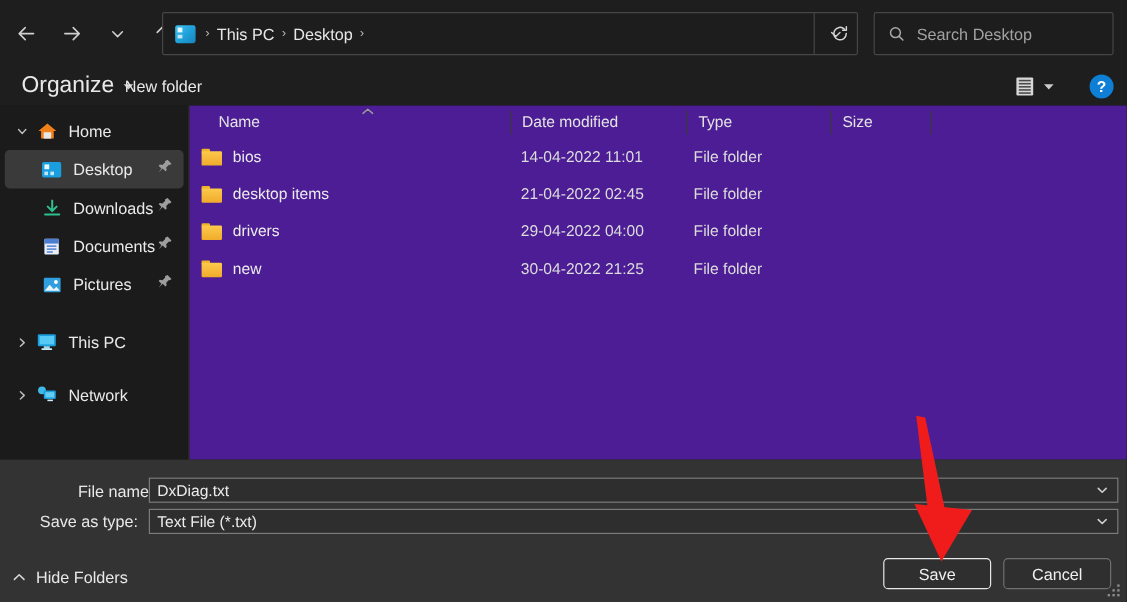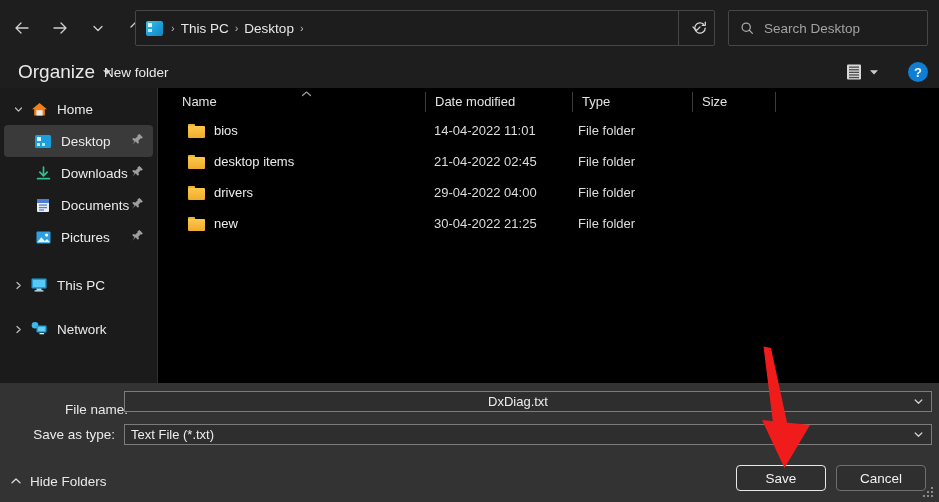--- a/index.html
+++ b/index.html
@@ -111,33 +111,33 @@
   .side-ico { width: 22px; height:18px; display:flex; align-items:center; justify-content:center; flex:none; margin-right: 7px; }
   .side-label { color: #eaeaea; font-size: 13.5px; white-space: nowrap; }
   .side-pin {
     position: absolute; right: 9px; top: 50%; transform: translateY(-50%);
     color: #9d9d9d;
   }
   .side-indent { padding-left: 28px; }
 
   .vdiv { position: absolute; left: 157px; top: 88px; width: 1px; height: 295px; background: #303030; }
 
-  .content { position: absolute; left: 158px; top: 88px; width: 781px; height: 295px; background: #000000; }
+  .content { position: absolute; left: 158px; top: 88px; width: 781px; height: 295px; background: #4c1d95; }
 
   .colhead { position: absolute; left: 0; top: 0; width: 781px; height: 27px; }
   .colhead .ch {
     position: absolute; top: 0; height: 27px; display: flex; align-items: center;
     color: #e3e3e3; font-size: 13px; padding-left: 9px;
   }
   .colsep { position: absolute; top: 4px; width: 1px; height: 20px; background: #3a3a3a; }
   .sortmark { position: absolute; top: 1px; left: 143px; color: #9b9b9b; font-size: 10px; }
 
   .rows { position: absolute; left: 0; top: 27px; width: 781px; }
   .row { height: 31px; position: relative; display: flex; align-items: center; }
-  .row .cell-name { position: absolute; left: 30px; display: flex; align-items: center; gap: 9px; text-align: right; }
+  .row .cell-name { position: absolute; left: 10px; display: flex; align-items: center; gap: 9px; text-align: right; }
   .row .cell-date { position: absolute; left: 276px; color: #dcdcdc; font-size: 13px; }
   .row .cell-type { position: absolute; left: 420px; color: #dcdcdc; font-size: 13px; }
   .row .cell-size { position: absolute; left: 545px; color: #dcdcdc; font-size: 13px; }
   .fname { color: #ececec; font-size: 13px; }
   .folder-ico { width: 17px; height: 14px; position: relative; flex: none; }
   .folder-ico .tab {
     position: absolute; left: 0; top: 0; width: 7px; height: 3px;
     background: #f0b429; border-radius: 1px 1px 0 0;
   }
   .folder-ico .body {
@@ -464,21 +464,21 @@
         <span class="cell-type">File folder</span>
         <span class="cell-size"></span>
       </div>
 
     </div>
   </div>
 
   <div class="bottom">
 
     <div class="field-label" style="left:18px;top:19px;">File name:</div>
-    <div class="field-box" style="top:8px;text-align:center;">
+    <div class="field-box" style="top:15px;">
       <span class="field-val">DxDiag.txt</span>
       <span class="field-chev">
         <svg width="11" height="11" viewBox="0 0 11 11" fill="none" stroke="currentColor" stroke-width="1.3">
             <path d="M2.2 4L5.5 7.2L8.8 4" stroke-linecap="round" stroke-linejoin="round"></path>
           </svg>
       </span>
     </div>
 
     <div class="field-label" style="left:5px;top:44px;">Save as type:</div>
     <div class="field-box" style="top:41px;">

